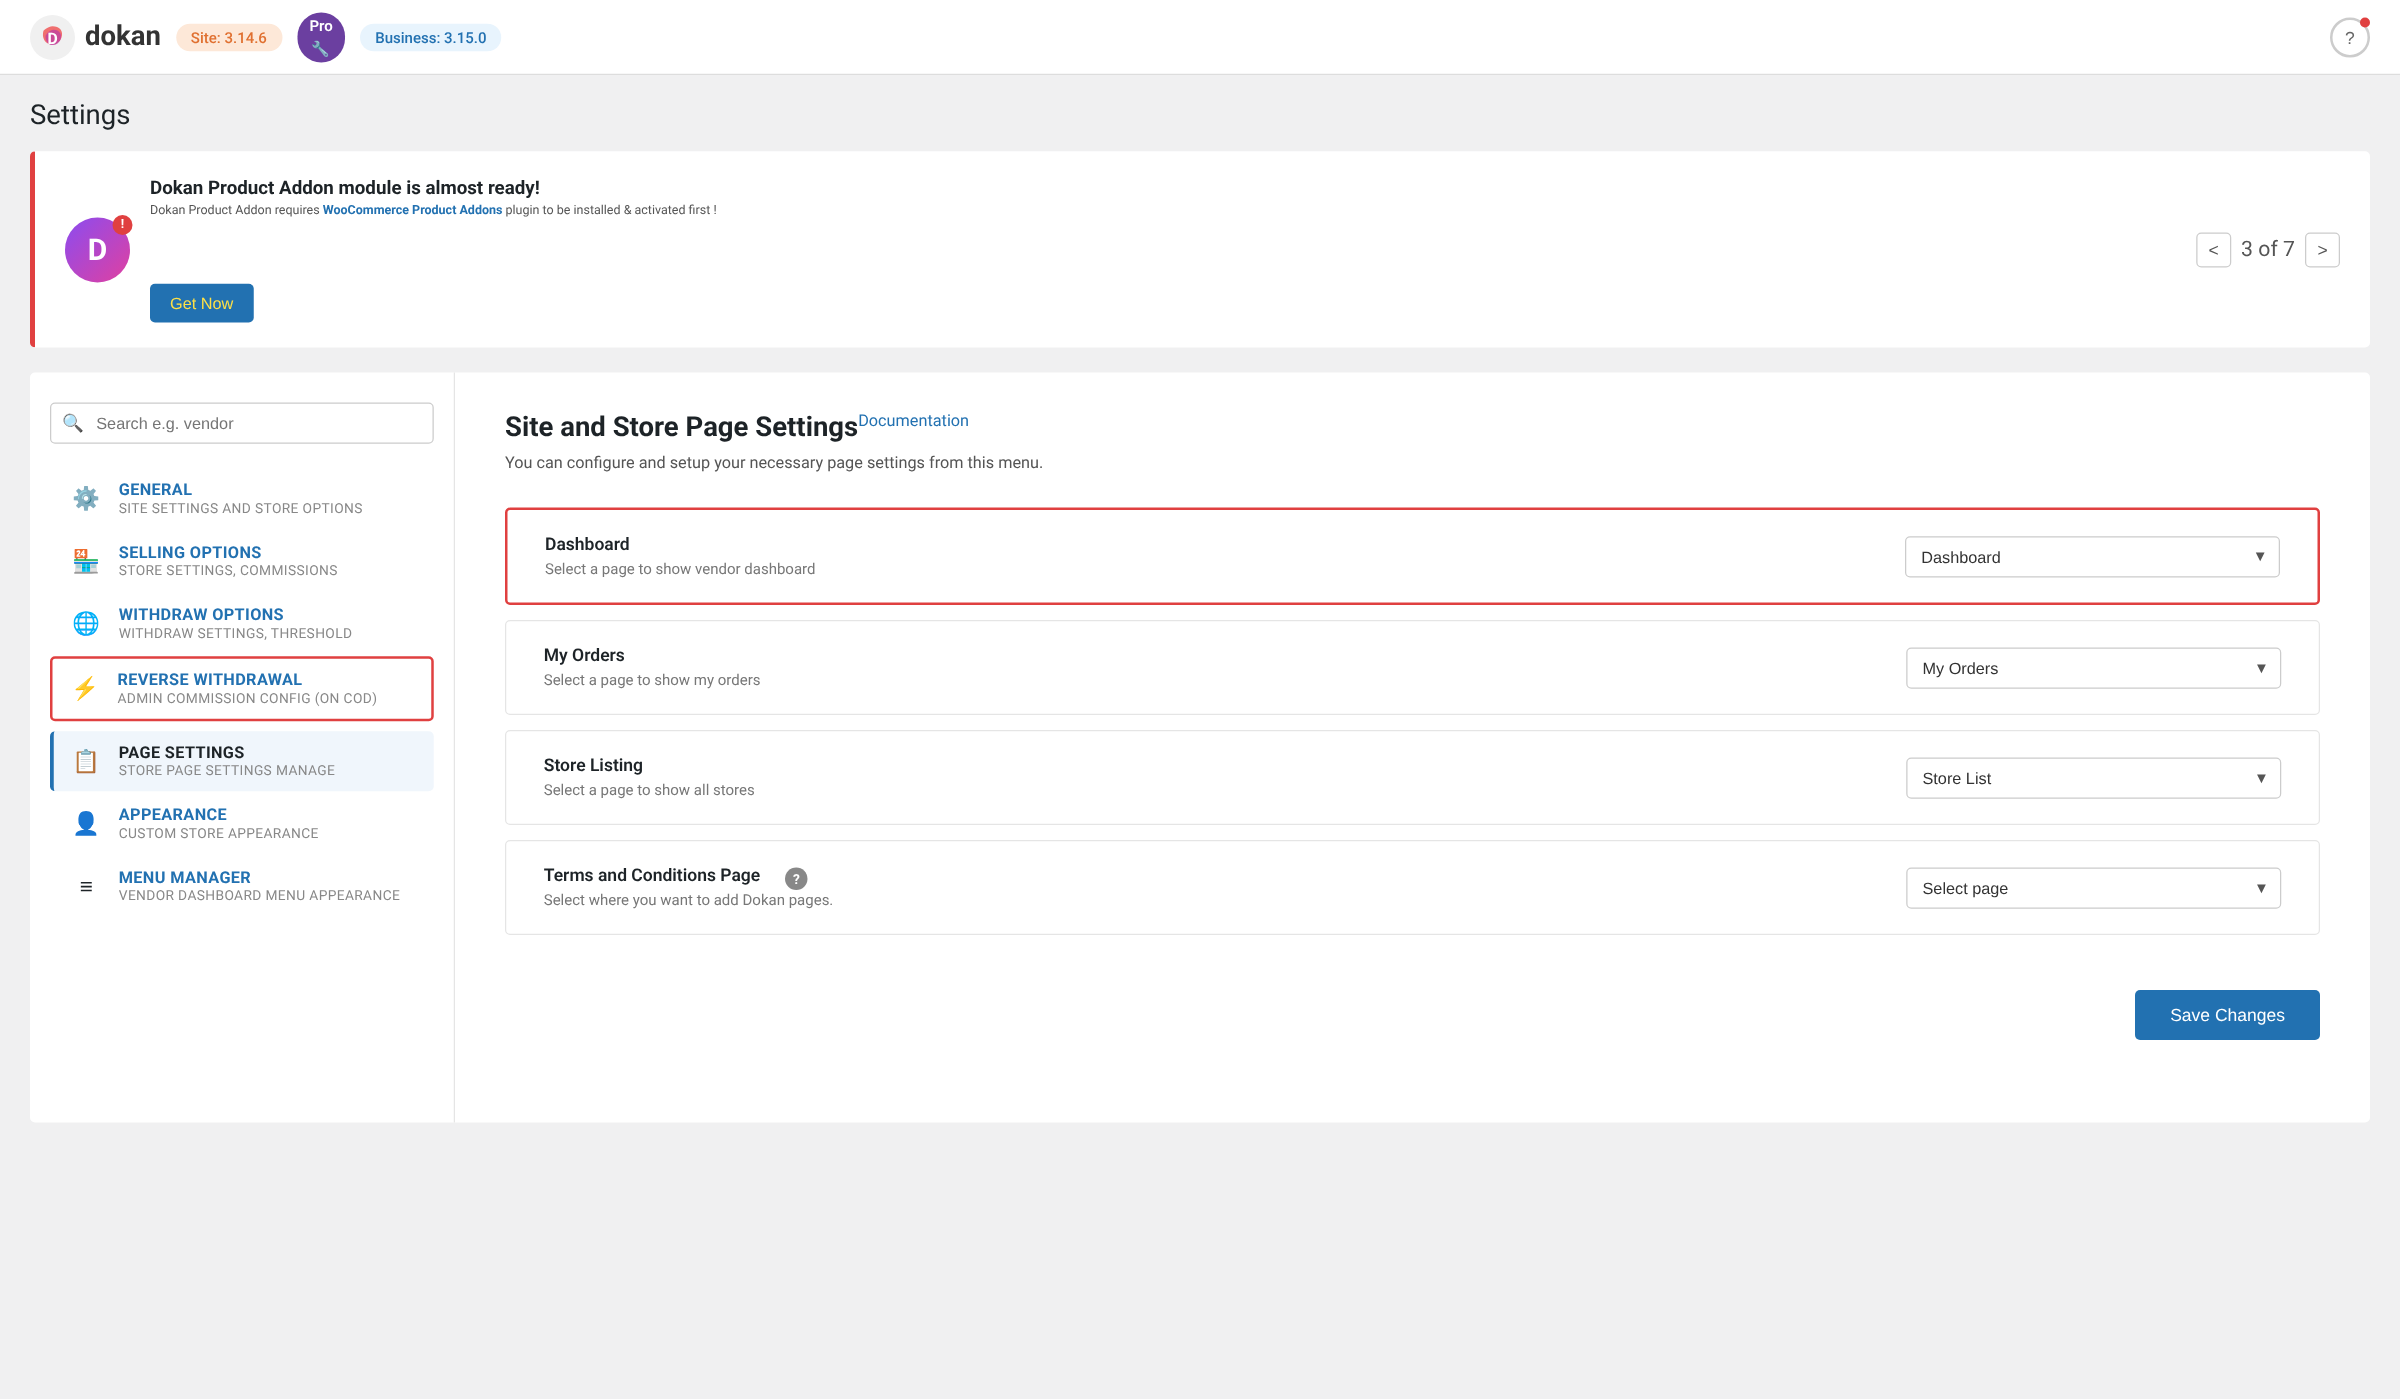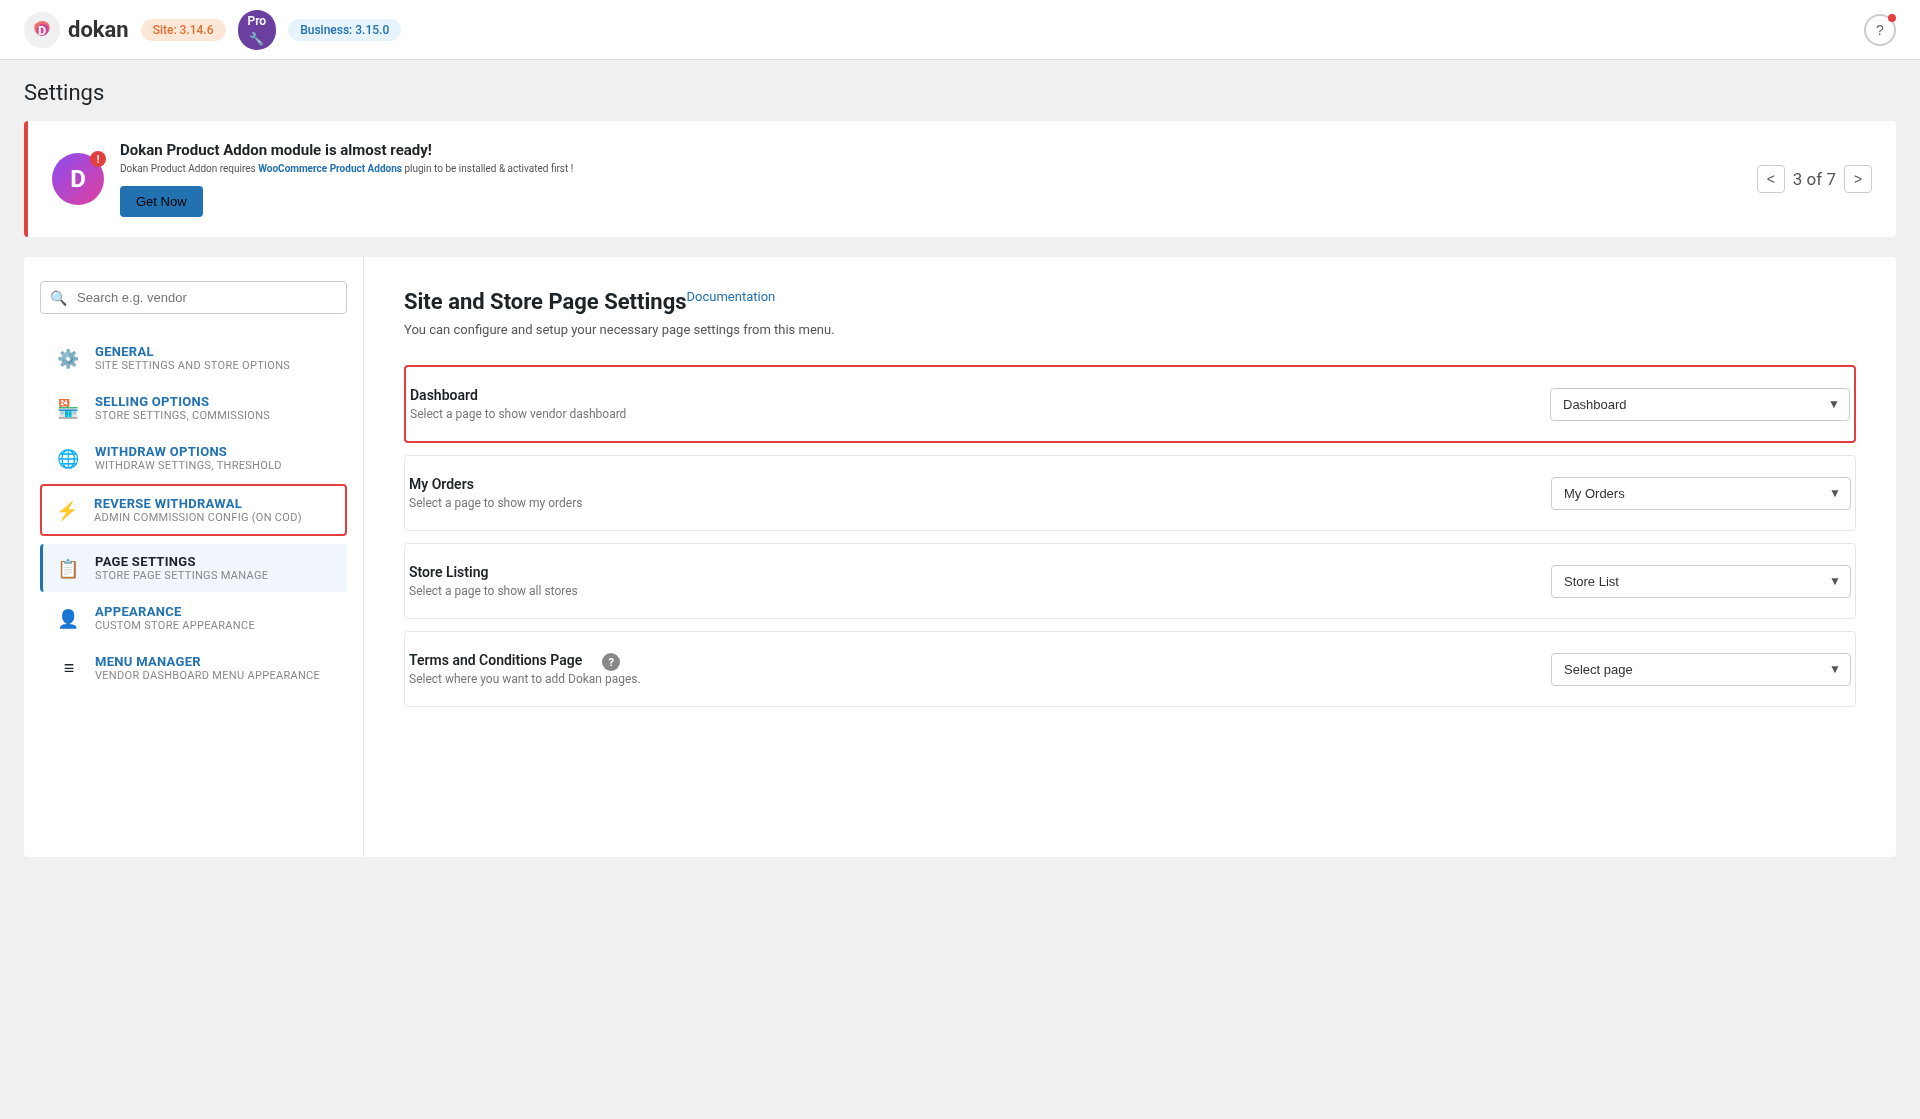--- a/index.html
+++ b/index.html
@@ -159,27 +159,28 @@
     .notice-text p {
       font-size: 10px;
       color: #555;
       margin-bottom: 12px;
     }
     .notice-text p strong {
       color: #2271b1;
     }
     .get-now-btn {
       background: #2271b1;
-      color: #000000;
+      color: #fde047;
       border: none;
       border-radius: 4px;
       padding: 8px 16px;
       font-size: 13px;
       cursor: pointer;
       font-weight: 500;
+      margin-top: 41px;
     }
     .notice-pagination {
       display: flex;
       align-items: center;
       gap: 8px;
       flex-shrink: 0;
     }
     .notice-pagination button {
       background: #fff;
       border: 1px solid #ccc;
@@ -310,21 +311,21 @@
     
     .settings-rows {
       display: flex;
       flex-direction: column;
       gap: 0;
     }
     .settings-row {
       display: flex;
       align-items: center;
       justify-content: space-between;
-      padding: 20px 4px;
+      padding: 20px 30px;
       border: 1px solid #e5e5e5;
       border-radius: 4px;
       margin-bottom: 12px;
     }
     .settings-row.highlighted {
       border: 2px solid #e04040;
     }
     .row-label {
       font-size: 14px;
       font-weight: 600;
@@ -581,16 +582,19 @@
               <option>My Orders</option>
               <option>Store List</option>
               <option selected="">Select page</option>
             </select>
             <span class="select-chevron">▼</span>
           </div>
         </div>
 
       </div>
 
+      <div class="save-area">
+        <button class="save-btn">Save Changes</button>
+      </div>
     </div>
 
   </div>
 </div>
 
 </body></html>

